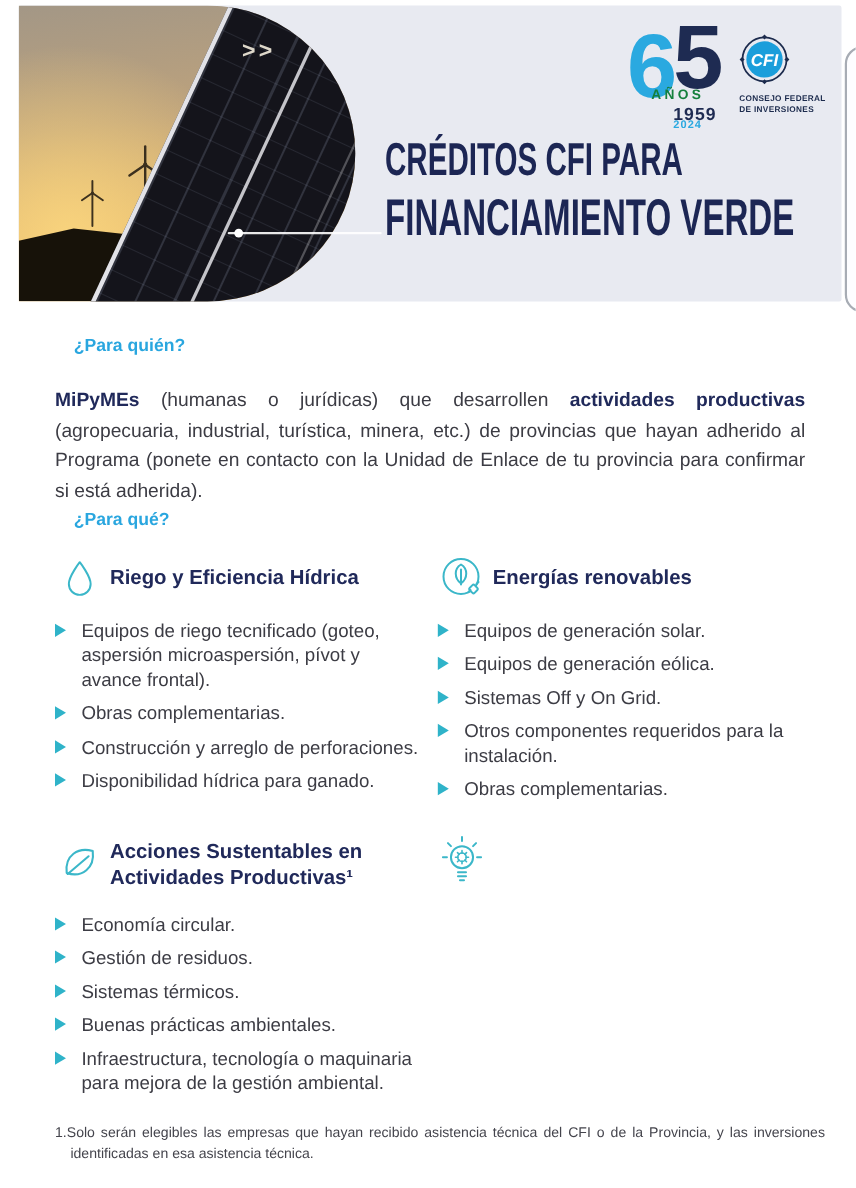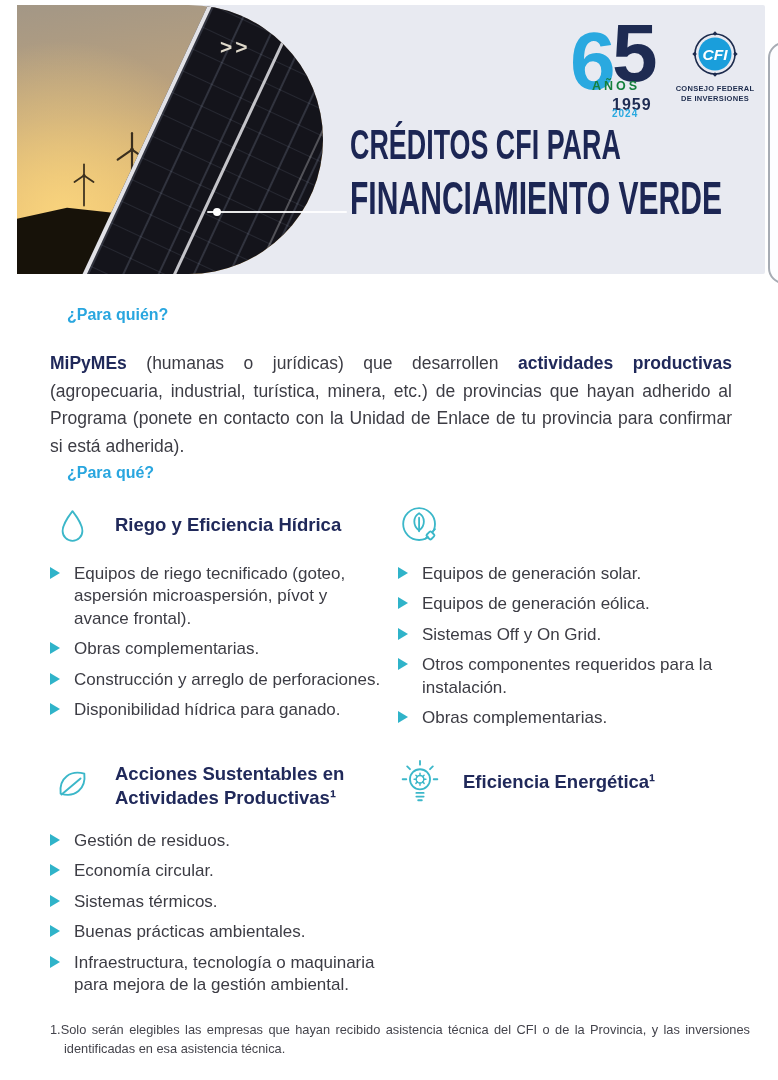--- a/index.html
+++ b/index.html
@@ -50,21 +50,21 @@
 
   
   .logo65 { position:absolute; left:553px; top:18px; width:100px; height:96px; }
   .logo65 .d6 { position:absolute; left:0; top:0; font-size:82px; line-height:0.92; font-weight:700; color:#2aa9e0; }
   .logo65 .d5 { position:absolute; left:42px; top:-8px; font-size:82px; line-height:0.92; font-weight:700; color:#1e2b52; }
   .logo65 .anos { position:absolute; left:22px; top:56px; font-size:12.5px; font-weight:700; letter-spacing:3px; color:#15803d; }
   .logo65 .y1 { position:absolute; left:42px; top:73px; font-size:16px; font-weight:700; color:#1e2b52; letter-spacing:1px; }
   .logo65 .y2 { position:absolute; left:42px; top:85px; font-size:10px; font-weight:700; color:#2aa9e0; letter-spacing:1px; }
 
   
-  .cfi-logo { position:absolute; left:655px; top:26px; width:86px; text-align:center; }
+  .cfi-logo { position:absolute; left:655px; top:26px; width:86px; text-align:left; }
   .cfi-name { margin-top:3px; font-size:7.5px; font-weight:700; color:#1c2b4d; line-height:1.35; letter-spacing:.3px; }
 
   
   .title-block { position:absolute; left:333px; top:116px; }
   .title-line { font-weight:700; color:#1c2654; white-space:nowrap; transform:scaleX(0.64); transform-origin:0 0; line-height:1.12; }
   .title-line1 { font-size:42px; }
   .title-line2 { font-size:47px; margin-top:4px; }
 
   
   .page-curl {
@@ -82,21 +82,21 @@
     font-size:17.5px; line-height:1.58; text-align:justify; color:#3c3c44;
   }
   .who-para .b { font-weight:700; color:#20295a; }
 
   .section { position:absolute; }
   .sec-a { left:50px;  top:503px; width:332px; }
   .sec-b { left:398px; top:503px; width:358px; }
   .sec-c { left:50px;  top:758px; width:332px; }
   .sec-d { left:398px; top:758px; width:350px; }
 
-  .sec-head { display:flex; align-items:center; gap:21px; }
+  .sec-head { display:flex; align-items:center; gap:6px; }
   .sec-a .sec-head, .sec-b .sec-head { min-height:44px; }
   .sec-c .sec-head { min-height:56px; }
   .sec-d .sec-head { min-height:48px; }
   .sec-icon { flex:0 0 44px; display:flex; justify-content:center; align-items:center; }
   .sec-title { font-size:18.5px; font-weight:700; color:#20295a; line-height:1.32; }
 
   .bullets { list-style:none; margin-top:16px; }
   .sec-d .bullets { margin-top:26px; }
   .bullets li { position:relative; padding-left:24px; margin-bottom:8px; font-size:17px; line-height:1.32; color:#3c3c44; }
   .arrow {
@@ -207,20 +207,21 @@
     <div class="sec-head">
       <span class="sec-icon">
         <svg viewBox="0 0 44 44" width="40" height="40" fill="none" stroke="#3bb7c9" stroke-width="2" stroke-linecap="round" stroke-linejoin="round">
           <circle cx="21" cy="21" r="17.5"></circle>
           <path d="M21 9 C28 13 28 23 21 28 C14 23 14 13 21 9 Z"></path>
           <path d="M21 14 L21 29"></path>
           <rect x="30" y="30" width="7" height="7" rx="1.5" transform="rotate(45 33.5 33.5)" fill="#ffffff"></rect>
           <path d="M36.5 28.5 l2 -2 M30.5 34.5 l-2 2"></path>
         </svg>
       </span>
+      <div class="sec-title">Energías renovables</div>
     </div>
     <ul class="bullets">
       <li><span class="arrow"></span><span>Equipos de generación solar.</span></li>
       <li><span class="arrow"></span><span>Equipos de generación eólica.</span></li>
       <li><span class="arrow"></span><span>Sistemas Off y On Grid.</span></li>
       <li><span class="arrow"></span><span>Otros componentes requeridos para la instalación.</span></li>
       <li><span class="arrow"></span><span>Obras complementarias.</span></li>
     </ul>
   </div>
 
@@ -228,39 +229,38 @@
     <div class="sec-head">
       <span class="sec-icon">
         <svg viewBox="0 0 42 38" width="40" height="36" fill="none" stroke="#3bb7c9" stroke-width="2" stroke-linecap="round" stroke-linejoin="round">
           <path d="M34 6 C20 2 7 10 9 27 C24 32 36 22 34 6 Z"></path>
           <path d="M10 28 L30 11"></path>
         </svg>
       </span>
       <div class="sec-title">Acciones Sustentables en Actividades Productivas¹</div>
     </div>
     <ul class="bullets">
+      <li><span class="arrow"></span><span>Economía circular.</span></li>
       <li><span class="arrow"></span><span>Gestión de residuos.</span></li>
-      <li><span class="arrow"></span><span>Economía circular.</span></li>
       <li><span class="arrow"></span><span>Sistemas térmicos.</span></li>
       <li><span class="arrow"></span><span>Buenas prácticas ambientales.</span></li>
       <li><span class="arrow"></span><span>Infraestructura, tecnología o maquinaria para mejora de la gestión ambiental.</span></li>
     </ul>
   </div>
 
   <div class="section sec-d">
     <div class="sec-head">
       <span class="sec-icon">
         <svg viewBox="0 0 46 50" width="42" height="46" fill="none" stroke="#3bb7c9" stroke-width="2" stroke-linecap="round" stroke-linejoin="round">
           <path d="M23 2 v4 M9 8 l3 3 M37 8 l-3 3 M4 22 h4 M38 22 h4"></path>
           <circle cx="23" cy="22" r="11"></circle>
           <circle cx="23" cy="22" r="4.2" stroke-width="1.6"></circle>
           <path stroke-width="1.6" d="M23 15.5 v2.5 M23 26 v2.5 M16.5 22 h2.5 M27 22 h2.5 M18.5 17.5 l1.7 1.7 M25.8 24.8 l1.7 1.7 M27.5 17.5 l-1.7 1.7 M20.2 24.8 l-1.7 1.7"></path>
           <path d="M19 37 h8 M19 41 h8 M21 45 h4"></path>
         </svg>
       </span>
-      <div class="sec-title">Eficiencia Energética¹</div>
     </div>
   </div>
 
   <p class="footnote">1.Solo serán elegibles las empresas que hayan recibido asistencia técnica del CFI o de la Provincia, y las inversiones identificadas en esa asistencia técnica.</p>
   <div class="page-number">1/4</div>
 
 </div>
 
 </body></html>

